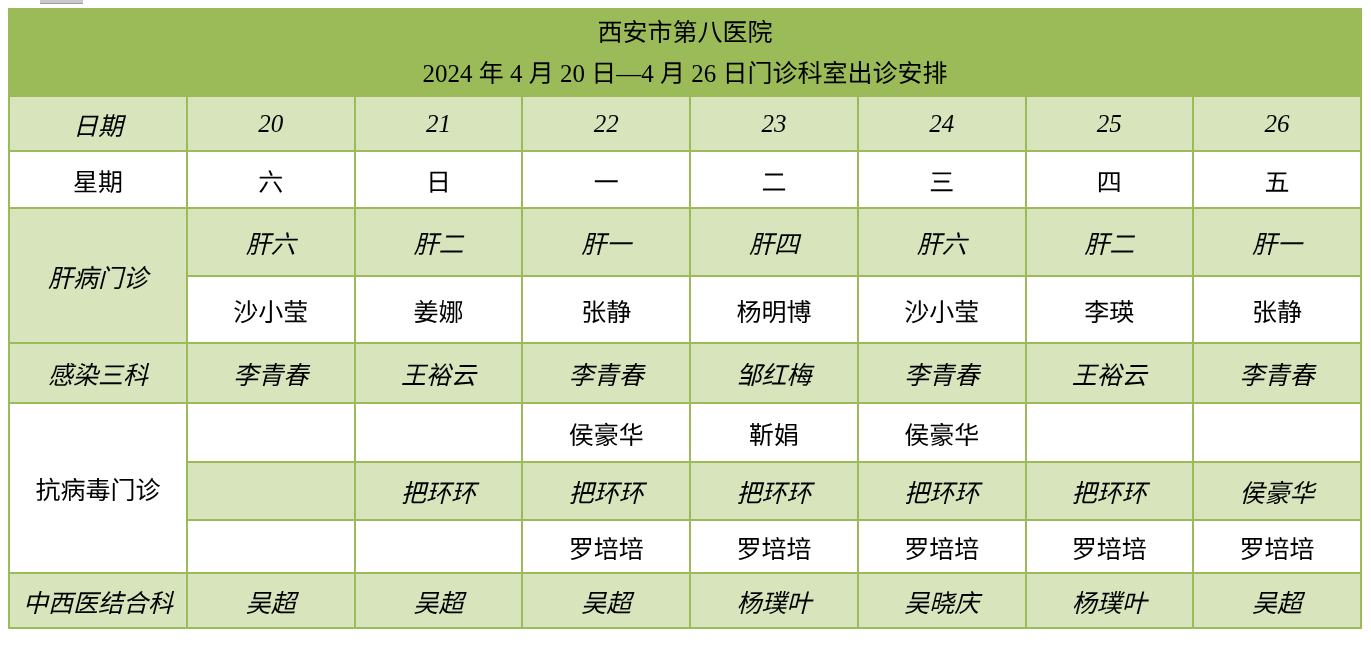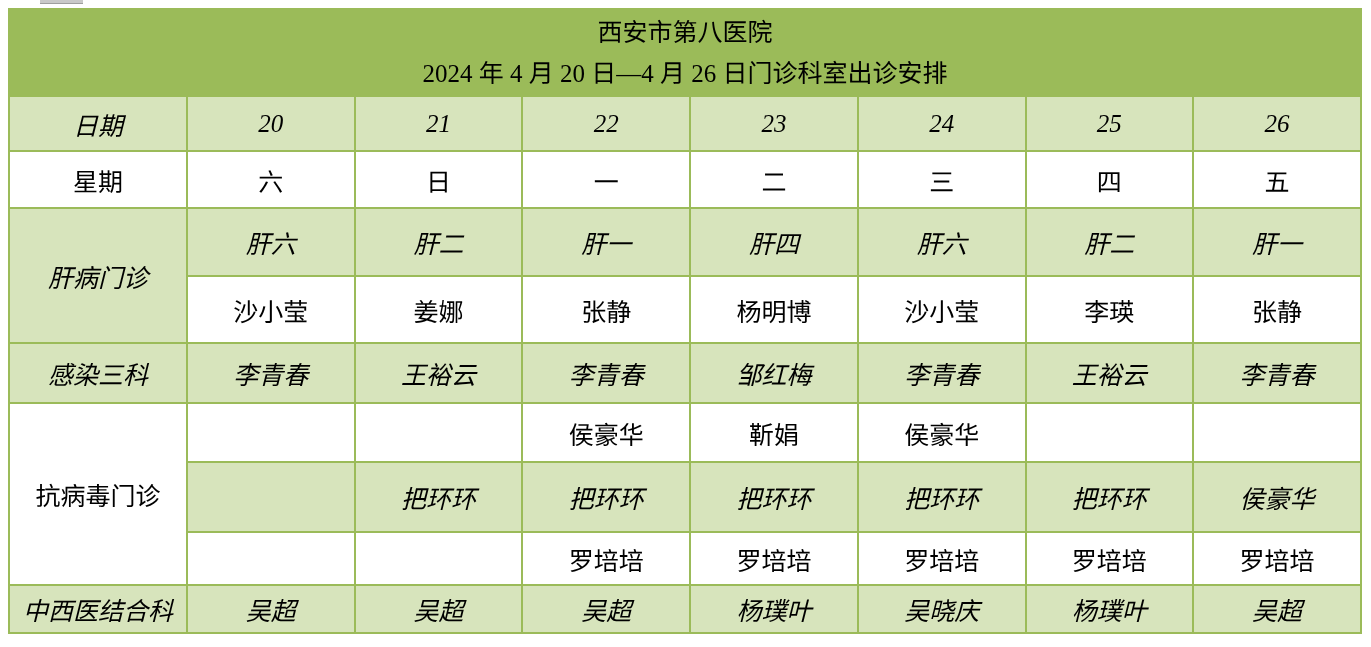--- a/index.html
+++ b/index.html
@@ -131,39 +131,39 @@
         <tr style="height: 59px;">
           <td rowspan="3" class="white">抗病毒门诊</td>
           <td class="white"></td>
           <td class="white"></td>
           <td class="white">侯豪华</td>
           <td class="white">靳娟</td>
           <td class="white">侯豪华</td>
           <td class="white"></td>
           <td class="white"></td>
         </tr>
-        <tr style="height: 70px;">
+        <tr style="height: 58px;">
           <td class="green"></td>
           <td class="green">把环环</td>
           <td class="green">把环环</td>
           <td class="green">把环环</td>
           <td class="green">把环环</td>
           <td class="green">把环环</td>
           <td class="green">侯豪华</td>
         </tr>
         <tr style="height: 53px;">
           <td class="white"></td>
           <td class="white"></td>
           <td class="white">罗培培</td>
           <td class="white">罗培培</td>
           <td class="white">罗培培</td>
           <td class="white">罗培培</td>
           <td class="white">罗培培</td>
         </tr>
-        <tr style="height: 48px;">
+        <tr style="height: 55px;">
           <td rowspan="1" class="green">中西医结合科</td>
           <td class="green">吴超</td>
           <td class="green">吴超</td>
           <td class="green">吴超</td>
           <td class="green">杨璞叶</td>
           <td class="green">吴晓庆</td>
           <td class="green">杨璞叶</td>
           <td class="green">吴超</td>
         </tr>
       </tbody>

